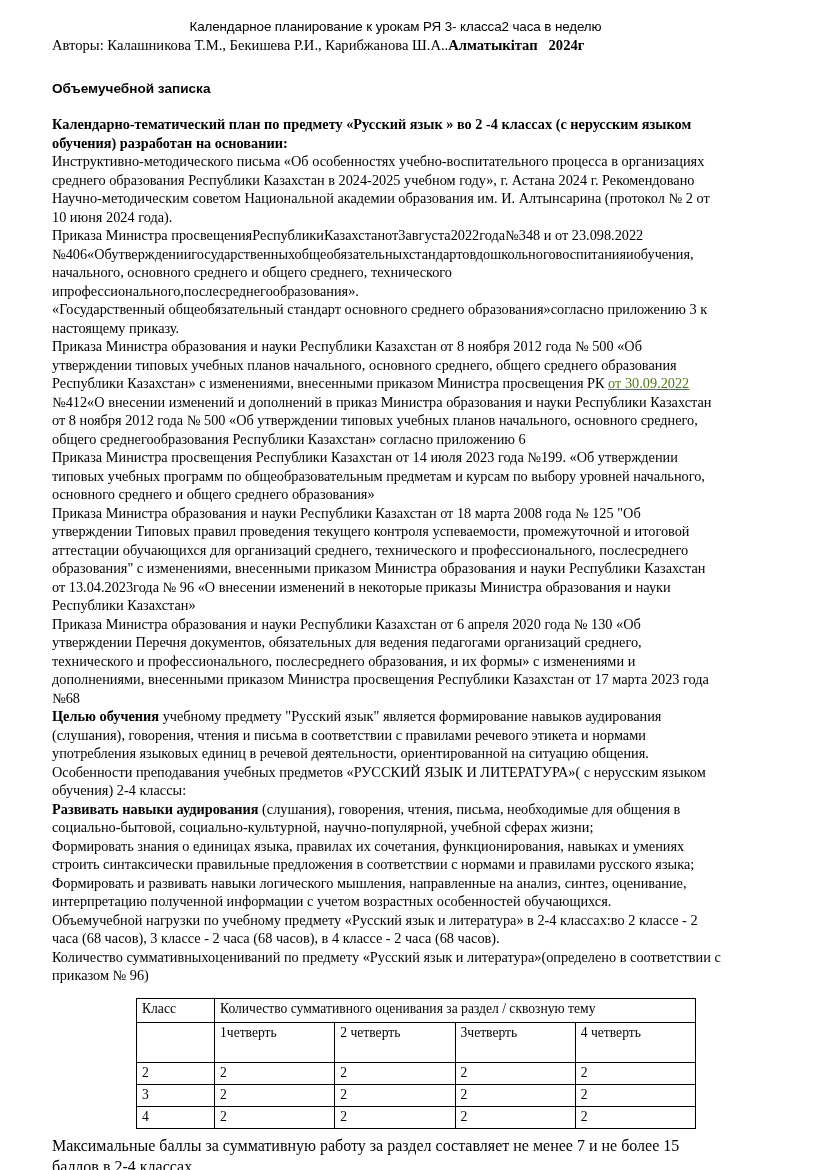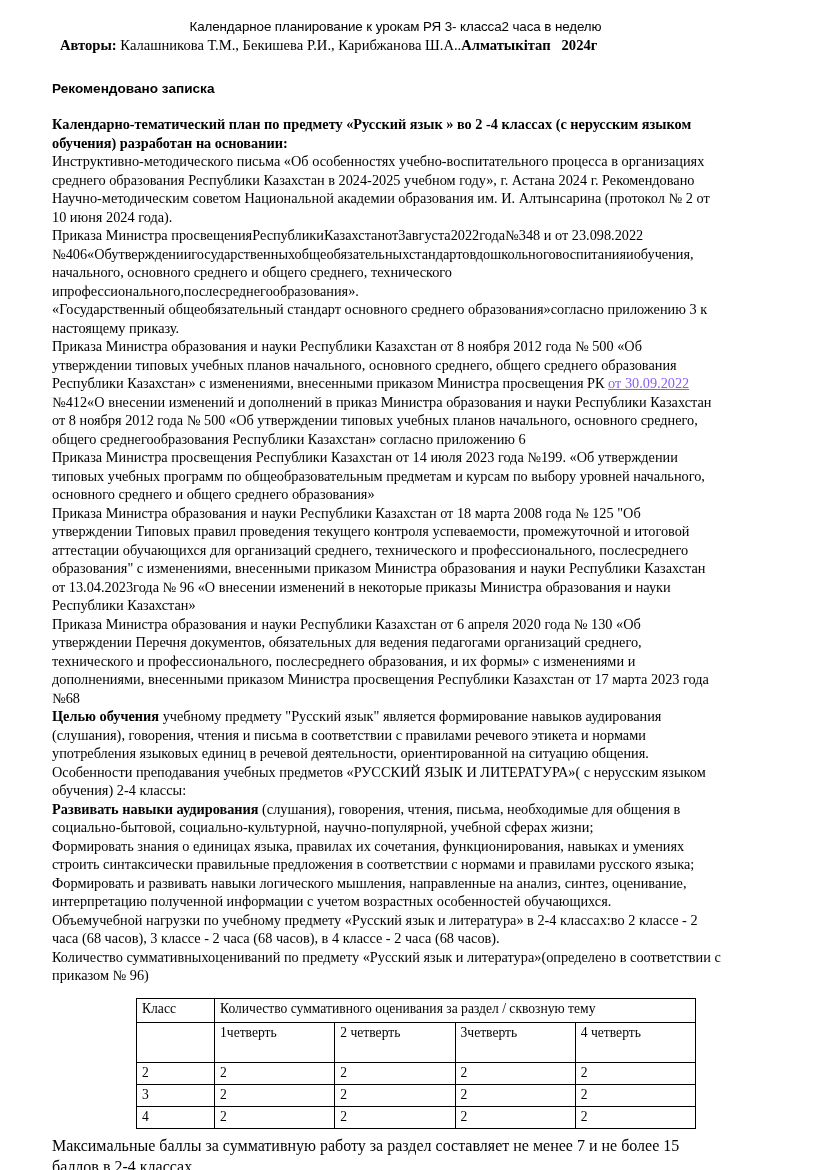--- a/index.html
+++ b/index.html
@@ -33,21 +33,21 @@
     margin: 0 0 1px 0;
     padding-left: 18px;
     letter-spacing: -0.1px;
   }
   .authors-line {
     font-size: 14.6px;
     line-height: 1.30;
     margin: 0 0 0 0;
     white-space: nowrap;
   }
-  .authors-line .lbl { font-weight: bold; margin-left: 8px; }
+  .authors-line .lbl { font-weight: normal; }
   .authors-line .pub { font-weight: bold; margin-top: 44px; }
   .authors-line .yr  { font-weight: bold; }
 
   .section-head {
     font-family: "Liberation Sans", "DejaVu Sans", sans-serif;
     font-weight: bold;
     font-size: 13.6px;
     margin: 26px 0 0 0;
   }
 
@@ -58,21 +58,21 @@
     line-height: 1.295;
     text-align: left;
   }
   p.para {
     margin: 0;
     padding: 0;
     text-indent: 0;
   }
   .b { font-weight: bold; }
   a.doclink {
-    color: #8b5cf6;
+    color: #4d7c0f;
     text-decoration: underline;
   }
 
   
   .tbl-wrap { margin: 4px 0 0 84px; }
   table.grid {
     border-collapse: collapse;
     width: 560px;
     table-layout: fixed;
     font-size: 13.6px;
@@ -106,21 +106,21 @@
 <body>
 
 <div class="page">
 
   <div class="doc-title">Календарное планирование к урокам РЯ 3- класса2 часа в неделю</div>
 
   <div class="authors-line">
     <span class="lbl">Авторы:</span><span> Калашникова Т.М., Бекишева Р.И., Карибжанова Ш.А..</span><span class="pub">Алматыкітап</span>&nbsp;&nbsp;&nbsp;<span class="yr">2024г</span>
   </div>
 
-  <div class="section-head">Рекомендовано записка</div>
+  <div class="section-head">Объемучебной записка</div>
 
   <div class="body-wrap">
 
     <p class="para b">Календарно-тематический план по предмету «Русский язык » во  2 -4  классах (с нерусским языком обучения) разработан на основании:</p>
 
     <p class="para">Инструктивно-методического письма «Об особенностях учебно-воспитательного процесса в организациях среднего образования Республики Казахстан в 2024-2025 учебном году», г. Астана 2024 г. Рекомендовано Научно-методическим советом Национальной академии образования им. И. Алтынсарина (протокол № 2 от 10 июня 2024 года).</p>
 
     <p class="para">Приказа Министра просвещенияРеспубликиКазахстанот3августа2022года№348 и от 23.098.2022 №406«Обутверждениигосударственныхобщеобязательныхстандартовдошкольноговоспитанияиобучения, начального, основного среднего и общего среднего, технического ипрофессионального,послесреднегообразования».</p>
 
     <p class="para">«Государственный общеобязательный стандарт основного среднего образования»согласно приложению 3 к настоящему приказу.</p>

